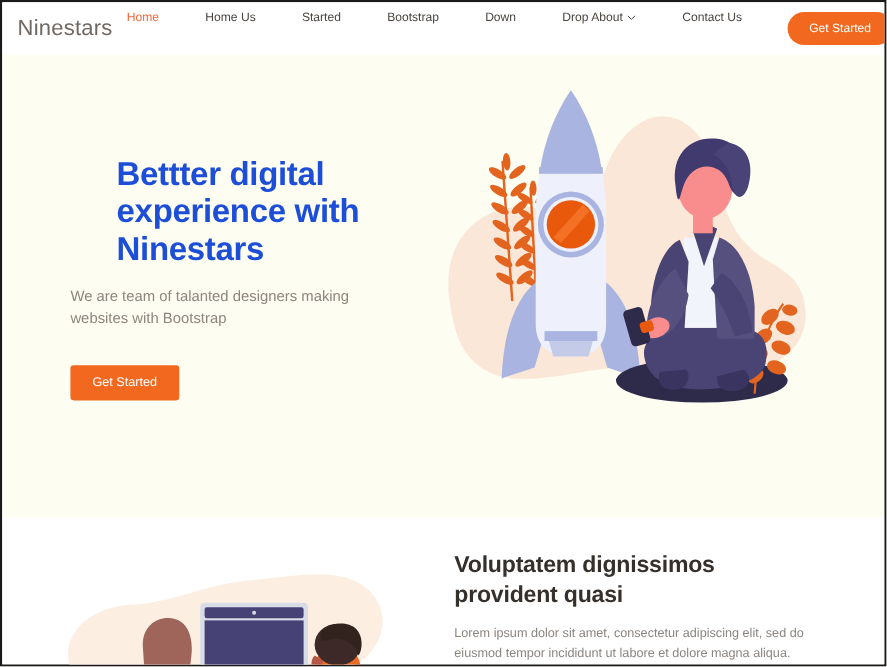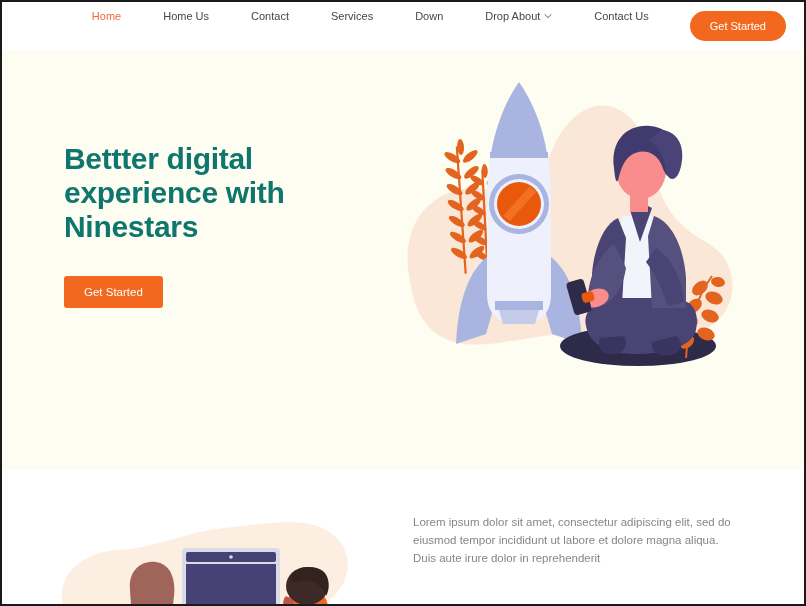--- a/index.html
+++ b/index.html
@@ -113,22 +113,23 @@
     position: absolute;
     left: 62px;
     top: 92px;
     width: 320px;
   }
 
   .hero-title {
     font-size: 30px;
     line-height: 34px;
     font-weight: bold;
-    color: #0f766e;
+    color: #1d4ed8;
     letter-spacing: -0.3px;
+    margin-left: 42px;
   }
 
   .hero-sub {
     margin-top: 16px;
     font-size: 13.5px;
     line-height: 20px;
     color: #8d857e;
     width: 295px;
   }
 
@@ -193,37 +194,38 @@
     color: #8b8580;
   }
 </style>
 </head>
 <body>
 
 <div class="page">
 
   <div class="navbar">
 
+    <div class="brand">Ninestars</div>
 
     <nav class="nav-links">
 
       <a class="nav-link active">
         <span>Home</span>
       </a>
 
       <a class="nav-link">
         <span>Home Us</span>
       </a>
 
       <a class="nav-link">
-        <span>Contact</span>
-      </a>
-
-      <a class="nav-link">
-        <span>Services</span>
+        <span>Started</span>
+      </a>
+
+      <a class="nav-link">
+        <span>Bootstrap</span>
       </a>
 
       <a class="nav-link">
         <span>Down</span>
       </a>
 
       <a class="nav-link">
         <span>Drop About</span>
         <span class="caret">
           <svg width="8" height="8" viewBox="0 0 10 10">
@@ -238,20 +240,21 @@
 
       <button class="nav-cta">Get Started</button>
     </nav>
   </div>
 
   <section class="hero">
     <div class="hero-inner">
 
       <div class="hero-text">
         <h1 class="hero-title">Bettter digital experience with Ninestars</h1>
+        <p class="hero-sub">We are team of talanted designers making websites with Bootstrap</p>
         <button class="hero-btn">Get Started</button>
       </div>
 
       <div class="hero-art">
         <svg width="340" height="360" viewBox="0 0 340 360">
 
           <path d="M8 210 C2 150 50 120 96 133 C120 140 140 120 152 92
                    C168 54 200 34 228 58 C252 78 250 120 268 150
                    C290 186 320 180 330 212 C340 246 318 272 286 278
                    C240 287 200 272 160 276 C110 281 70 296 40 278
@@ -406,17 +409,18 @@
                    C276 108 272 120 268 130 L238 130 C236 122 235 112 234 104 Z" fill="#ec6a25"></path>
           <ellipse cx="253" cy="74" rx="21" ry="19" fill="#3d2a28"></ellipse>
           <path d="M238 62 C244 54 262 52 270 60 C276 66 276 78 272 84
                    C268 72 256 66 244 70 C238 72 236 68 238 62 Z" fill="#33231f"></path>
           <path d="M232 84 C228 88 228 96 234 98 C238 99 240 94 239 88 Z" fill="#b6574a"></path>
         </g>
       </svg>
     </div>
 
     <div class="s2-text">
+      <h2 class="s2-title">Voluptatem dignissimos provident quasi</h2>
       <p class="s2-body">Lorem ipsum dolor sit amet, consectetur adipiscing elit, sed do eiusmod tempor incididunt ut labore et dolore magna aliqua. Duis aute irure dolor in reprehenderit</p>
     </div>
   </section>
 
 </div>
 
 </body></html>

